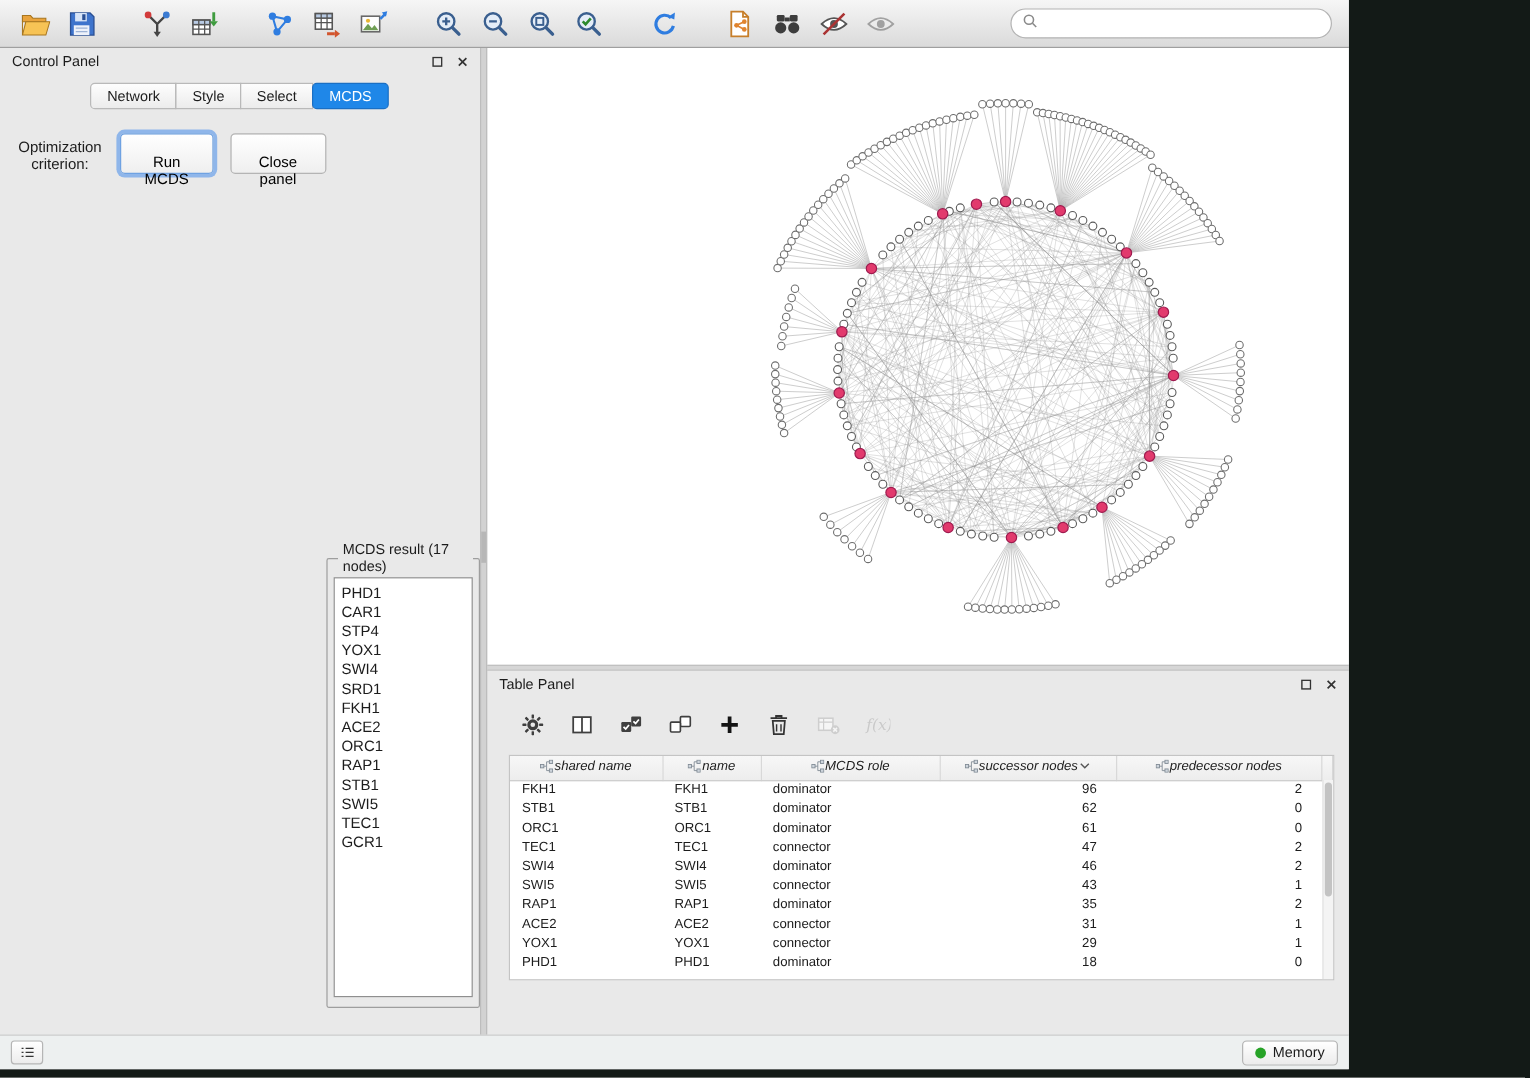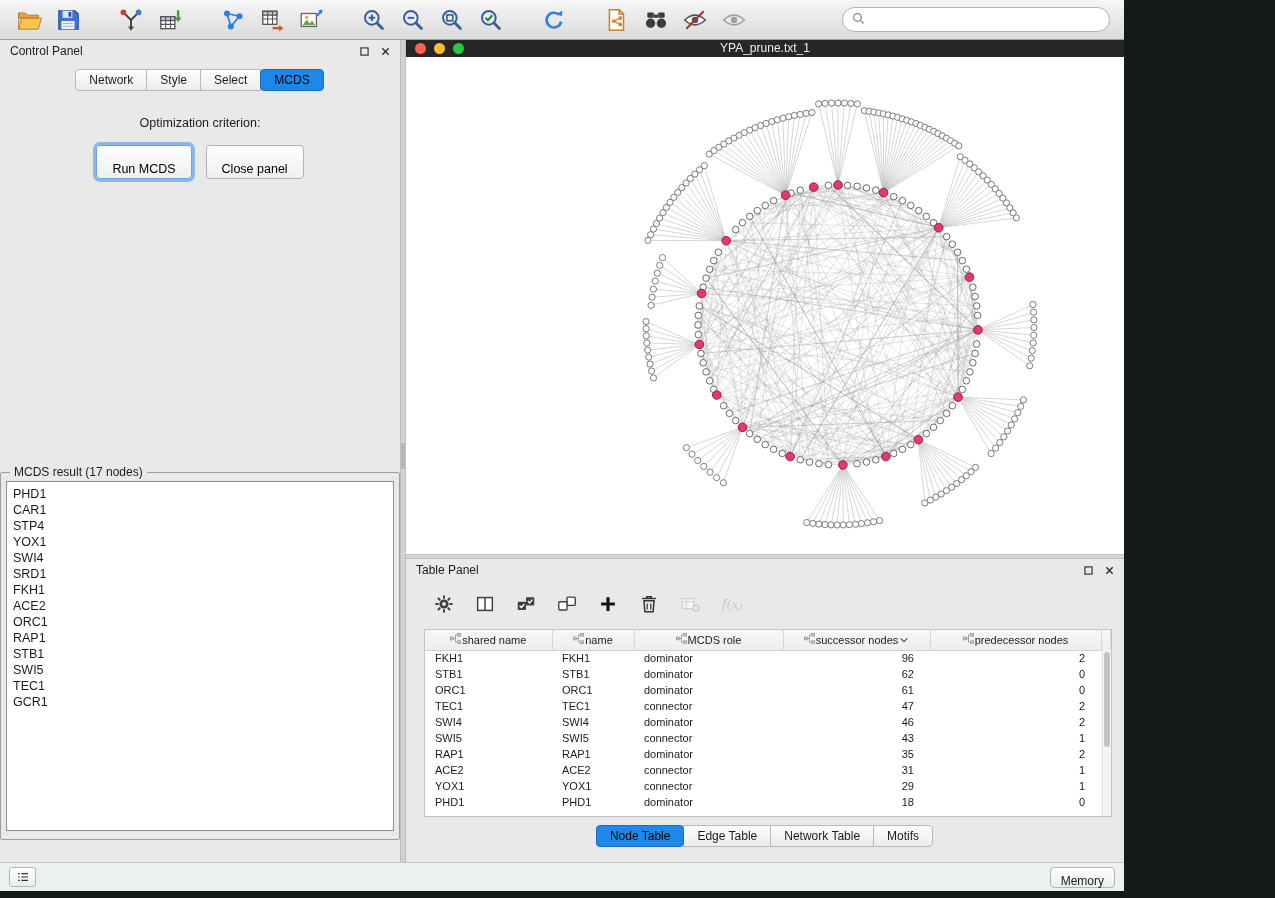--- a/index.html
+++ b/index.html
@@ -28,23 +28,23 @@
   
   .panel-titlebar { height:22px; display:flex; align-items:center; padding:0 10px; font-size:12px; }
   .panel-titlebar .spacer { flex:1; }
   .win-btn { margin-left:12px; display:flex; align-items:center; }
 
   
   .cp-tabs, .tp-tabs { display:flex; justify-content:center; padding:7px 0 5px; }
   .tab { border:1px solid #b9b9b9; background:linear-gradient(#fdfdfd,#ececec); padding:3px 13px; font-size:12px; margin-left:-1px; white-space:nowrap; }
   .tab:first-child { border-radius:4px 0 0 4px; }
   .tab:last-child { border-radius:0 4px 4px 0; }
-  .tab.active { background:#1f87e8; color:#000000; border-color:#1a6fc4; border-radius:4px; position:relative; }
-
-  .cp-content { flex:1; display:flex; flex-direction:column; }
+  .tab.active { background:#1f87e8; color:#ffffff; border-color:#1a6fc4; border-radius:4px; position:relative; }
+
+  .cp-content { flex:1; display:flex; flex-direction:row; }
   .criterion-label { text-align:center; margin-top:20px; font-size:12.5px; }
   .dropdown { width:314px; margin:12px auto 0; height:22px; border:1px solid #a9a9a9; border-radius:4px; background:#fff;
               display:flex; align-items:center; overflow:hidden; }
   .dropdown .dd-text { flex:1; font-size:12px; padding:0 8px; white-space:nowrap; }
   .dropdown .stepper { width:17px; height:100%; background:linear-gradient(#66a7f9,#2a74dd); display:flex; align-items:center; justify-content:center; }
   .btn-row { display:flex; justify-content:center; gap:14px; margin-top:15px; }
   .btn { height:22px; padding:16px 15px; font-size:12.5px; font-family:"Liberation Sans",sans-serif;
          background:linear-gradient(#ffffff,#efefef); border:1px solid #b4b4b4; border-radius:4px; }
   .btn.focused { box-shadow:0 0 0 3px rgba(70,140,235,.55); border-color:#6fa2e2; }
 
@@ -68,34 +68,34 @@
   .table-panel { flex:1; background:#e9e9e9; display:flex; flex-direction:column; min-height:0; }
   .tp-toolbar { height:46px; display:flex; align-items:center; padding:0 26px; gap:17px; }
   .tp-toolbar .tool-btn { width:24px; height:24px; margin:0; }
   .tp-toolbar .tool-btn svg { width:22px; height:22px; }
   .tool-btn.disabled { opacity:.55; }
 
   .table-wrap { margin:2px 12px 0 18px; height:188px; background:#fff; border:1px solid #c4c4c4; position:relative; overflow:hidden; }
   table { border-collapse:collapse; width:100%; table-layout:fixed; }
   thead th { height:20px; background:linear-gradient(#f7f7f7,#ededed); border-right:1px solid #d8d8d8; border-bottom:1px solid #cfcfcf;
              font-size:11px; font-weight:normal; }
-  thead th .hwrap { display:flex; align-items:flex-end; justify-content:center; gap:1px; }
+  thead th .hwrap { display:flex; align-items:flex-start; justify-content:center; gap:1px;font-style:italic; }
   tbody td { height:16px; font-size:11px; padding:0 10px; white-space:nowrap; overflow:hidden; }
   tbody td.num { text-align:right; padding-right:16px; }
   .scrollbar { position:absolute; top:20px; right:0; width:9px; bottom:0; background:#f4f4f4; border-left:1px solid #e2e2e2; }
   .scroll-thumb { position:absolute; top:2px; left:1px; width:6px; height:95px; background:#c3c3c3; border-radius:3px; }
 
   .tp-tabs { padding:8px 0 4px; }
 
   
   .status-bar { height:29px; background:#edf0f0; border-top:1px solid #c3c3c3; display:flex; align-items:center; justify-content:space-between; padding:0 9px; }
   .menu-btn { width:27px; height:20px; border:1px solid #b5b5b5; border-radius:3px; background:linear-gradient(#fff,#ececec);
               display:flex; align-items:center; justify-content:center; }
   .memory-btn { height:21px; border:1px solid #b5b5b5; border-radius:4px; background:linear-gradient(#fff,#ececec);
-                display:flex; align-items:center; gap:6px; padding:0 10px; font-size:12px;flex-direction:column; }
+                display:flex; align-items:center; gap:6px; padding:0 10px; font-size:12px; }
   .mem-dot { width:9px; height:9px; border-radius:50%; background:#27a327; }
 </style>
 </head>
 <body>
 
 <div class="app-window">
 
   <div class="toolbar">
     <div id="toolbar-icons" style="display:flex;align-items:center;">
         <span class="tool-btn">
@@ -286,28 +286,20 @@
             </div>
         </fieldset>
       </div>
     </div>
 
     <div class="divider"></div>
 
     <div class="right-area">
 
       <div class="network-window">
-        <div class="net-titlebar">
-          <span class="traffic">
-            <i class="tl red"></i>
-            <i class="tl yellow"></i>
-            <i class="tl green"></i>
-          </span>
-          <span class="net-title">YPA_prune.txt_1</span>
-        </div>
         <div class="net-canvas">
           <svg id="network-svg" width="869" height="497" viewBox="0 0 869 497">
               <g stroke="#8f8f8f" stroke-width="0.6" stroke-opacity="0.38">
                 <line x1="295.58819093006707" y1="236.50685239185893" x2="487.77615257847384" y2="139.5904177892366"></line>
                 <line x1="295.58819093006707" y1="236.50685239185893" x2="394.2284520380166" y2="133.1915797713081"></line>
                 <line x1="295.58819093006707" y1="236.50685239185893" x2="303.59041778923654" y2="323.7761525784738"></line>
                 <line x1="295.58819093006707" y1="236.50685239185893" x2="412.9366691265255" y2="406.6960324450863"></line>
                 <line x1="295.58819093006707" y1="236.50685239185893" x2="527.5574400506116" y2="370.31703499893734"></line>
                 <line x1="295.58819093006707" y1="236.50685239185893" x2="469.7715479619834" y2="402.80842022869194"></line>
                 <line x1="295.58819093006707" y1="236.50685239185893" x2="570.6960324450863" y2="248.9366691265255"></line>
@@ -1275,26 +1267,20 @@
                   <td class="num">18</td>
                   <td class="num">0</td>
                   <td></td>
                 </tr>
               </tbody>
           </table>
           <div class="scrollbar">
             <div class="scroll-thumb"></div>
           </div>
         </div>
-        <div class="tp-tabs" id="tp-tabs">
-            <span class="tab active">Node Table</span>
-            <span class="tab">Edge Table</span>
-            <span class="tab">Network Table</span>
-            <span class="tab">Motifs</span>
-          </div>
       </div>
     </div>
   </div>
 
   <div class="status-bar">
     <span class="menu-btn">
       <svg viewBox="0 0 24 24" width="18" height="16">
           <path d="M4.5 7h2.4M9.5 7h10M4.5 12h2.4M9.5 12h10M4.5 17h2.4M9.5 17h10" stroke="#333" stroke-width="1.8"></path>
         </svg>
     </span>

